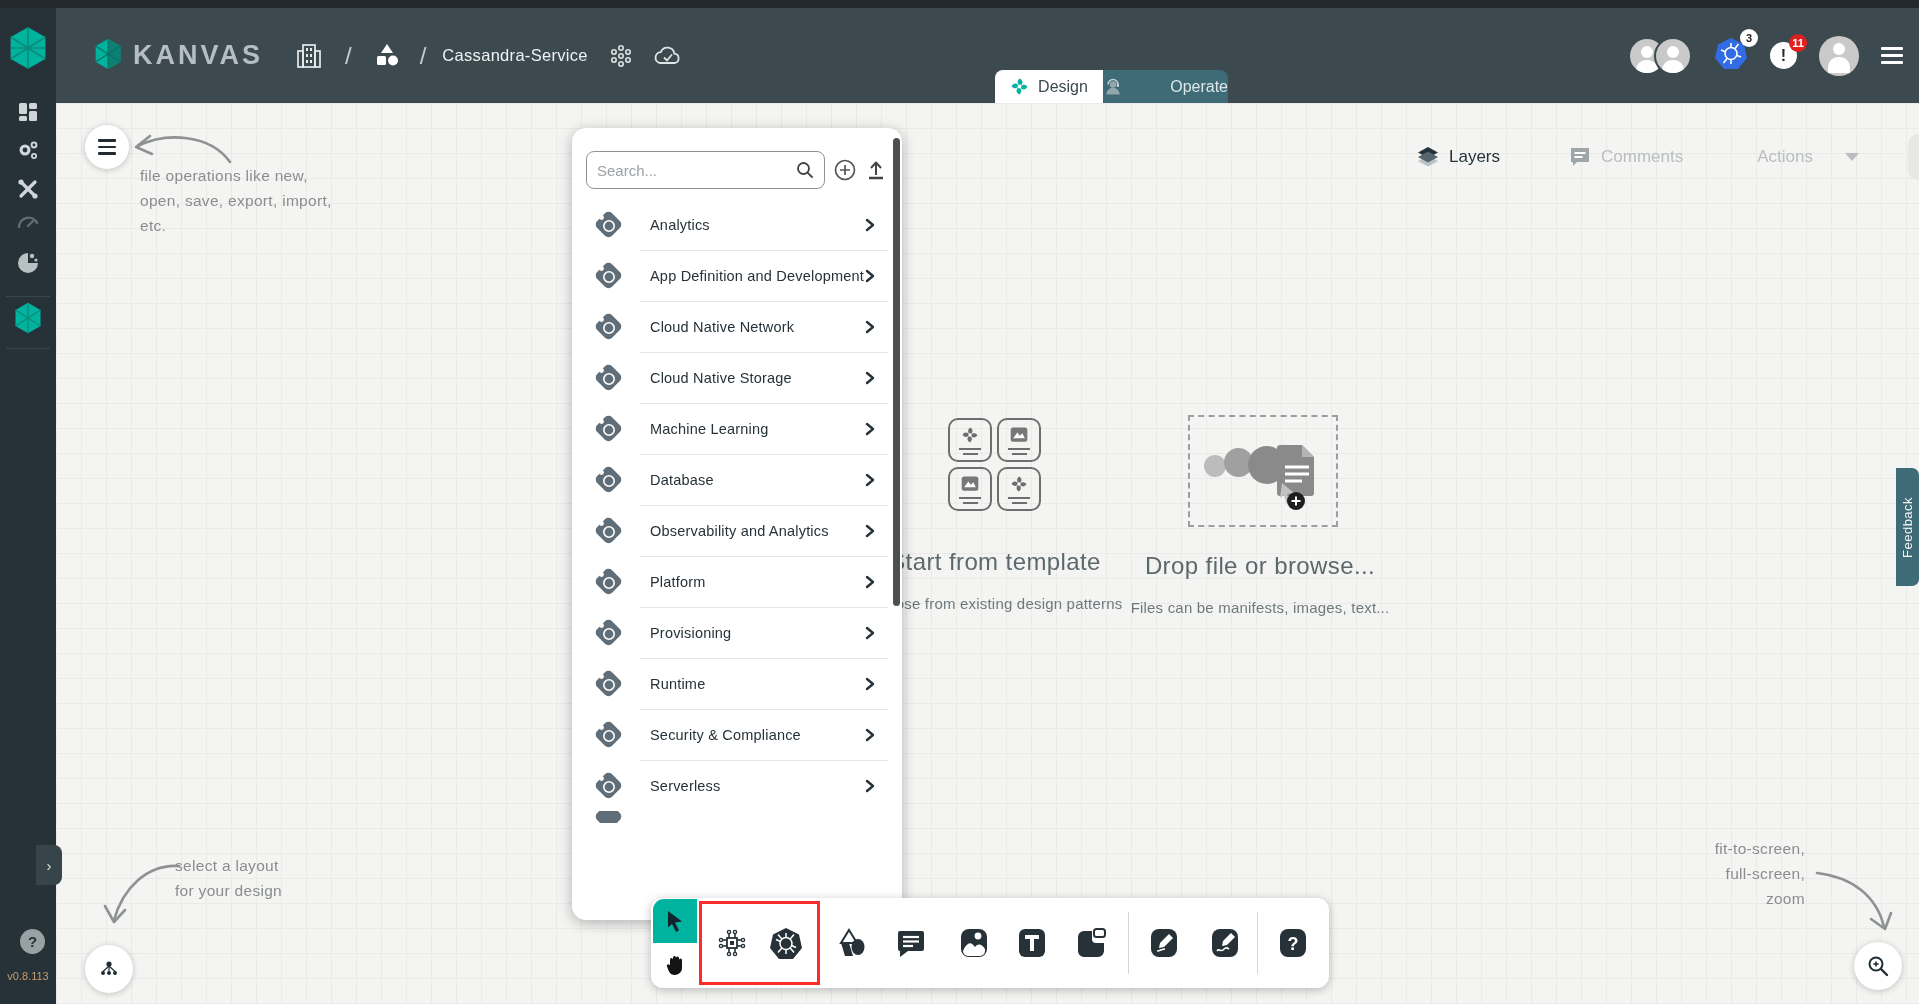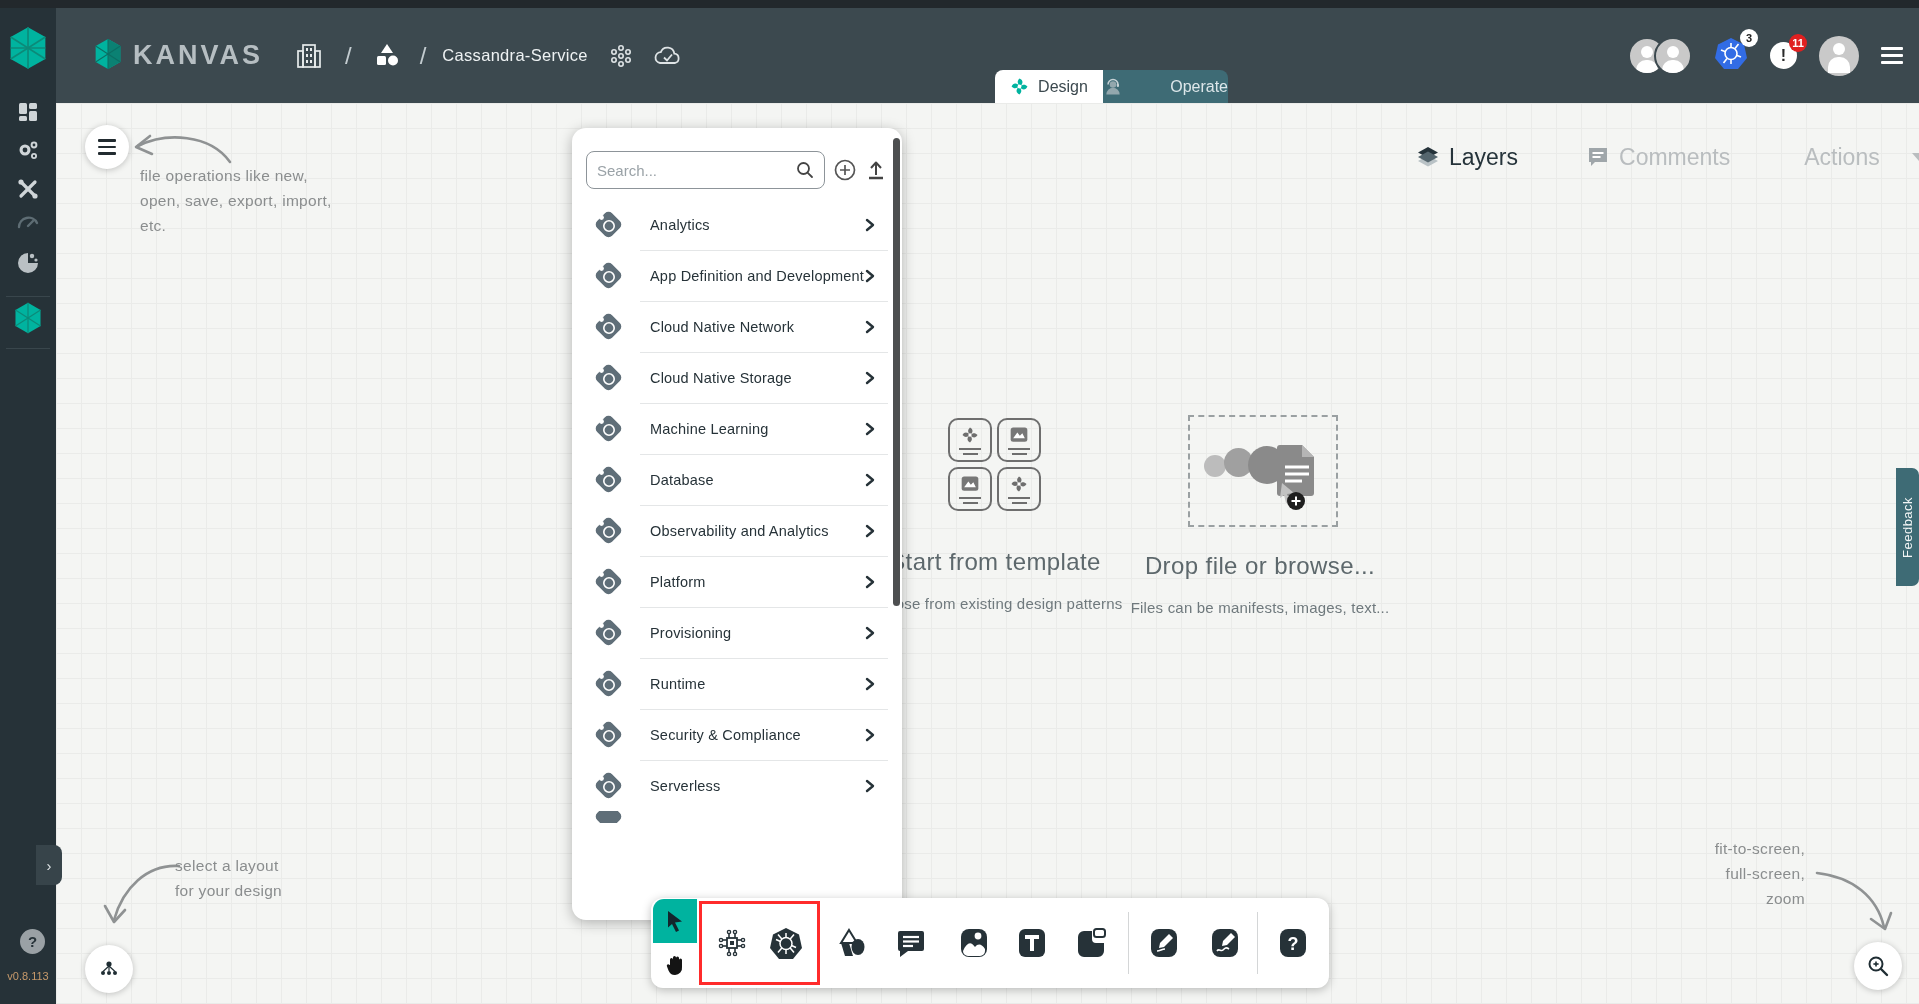--- a/index.html
+++ b/index.html
@@ -79,21 +79,21 @@
   .tile { position:absolute; width:44px; height:44px; border:2px solid #6e6e6e; border-radius:10px; display:flex; flex-direction:column; align-items:center; padding-top:5px; gap:3px; cursor:pointer; background:transparent; }
   .tile .l1 { width:22px; height:2px; background:#6e6e6e; }
   .tile .l2 { width:15px; height:2px; background:#6e6e6e; }
   .big-title { position:absolute; font-size:24px; color:#5d686c; letter-spacing:.4px; white-space:nowrap; transform:translateX(-50%); }
   .sub-title { position:absolute; font-size:15px; color:#6f797d; letter-spacing:.2px; white-space:nowrap; transform:translateX(-50%); }
   .dropzone { position:absolute; left:1132px; top:312px; width:150px; height:112px; border:2px dashed #9aa0a2; cursor:pointer; }
   .dz-c { position:absolute; border-radius:50%; }
 
   
   .tr-controls { position:absolute; left:1360px; top:31px; height:46px; display:flex; align-items:center; }
-  .tr-item { display:flex; align-items:center; gap:9px; cursor:pointer; font-size:23px; }
+  .tr-item { display:flex; align-items:center; gap:9px; cursor:pointer; font-size:17px; }
   .tr-layers { color:#25333a; font-weight:500; }
   .tr-muted { color:#b9bdbf; }
   .share-btn { width:111px; height:46px; background:#e7e8e6; border-radius:10px; display:flex; align-items:center; justify-content:center; gap:10px; color:#b2b5b5; font-size:17px; cursor:pointer; }
 
   
   .toolbar { position:absolute; left:595px; top:795px; width:678px; height:90px; background:#fff; border-radius:12px; box-shadow:0 2px 10px rgba(0,0,0,.25); }
   .tb-cell { position:absolute; width:44px; height:44px; display:flex; align-items:center; justify-content:center; cursor:pointer; }
   .tb-cursor { left:2px; top:1px; background:var(--accent,#00B39F); border-radius:11px 0 0 0; }
   .tb-hand { left:2px; top:45px; }
   .tb-abs { top:23px; }

